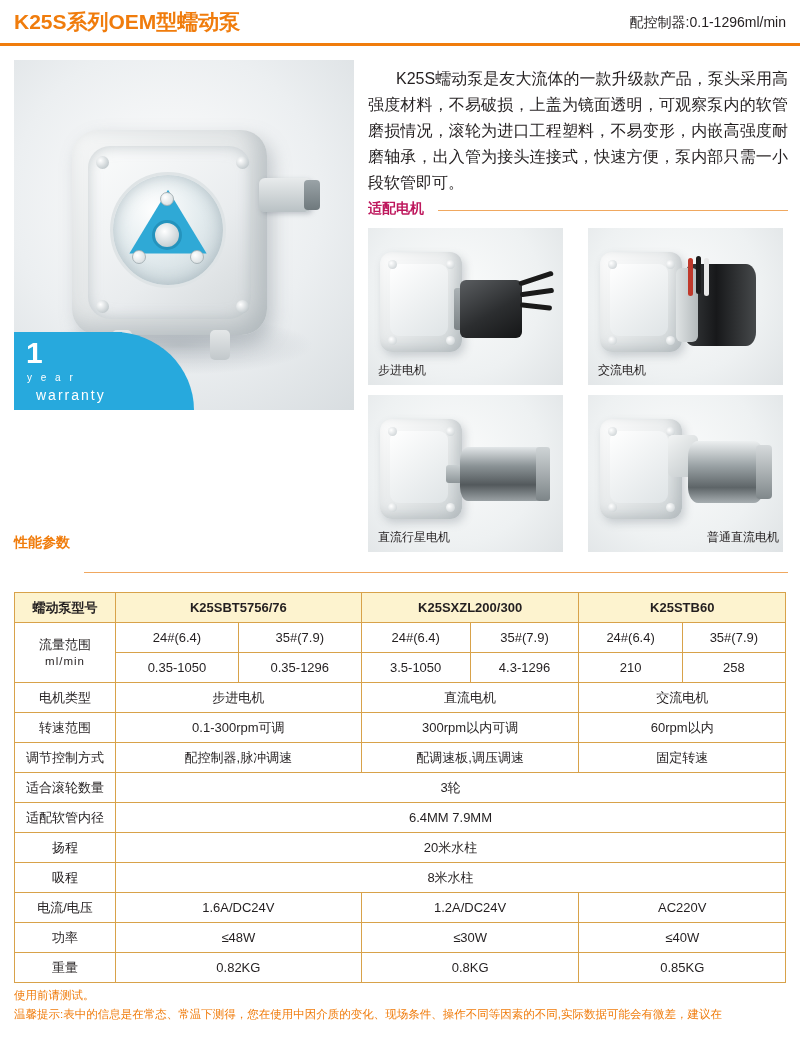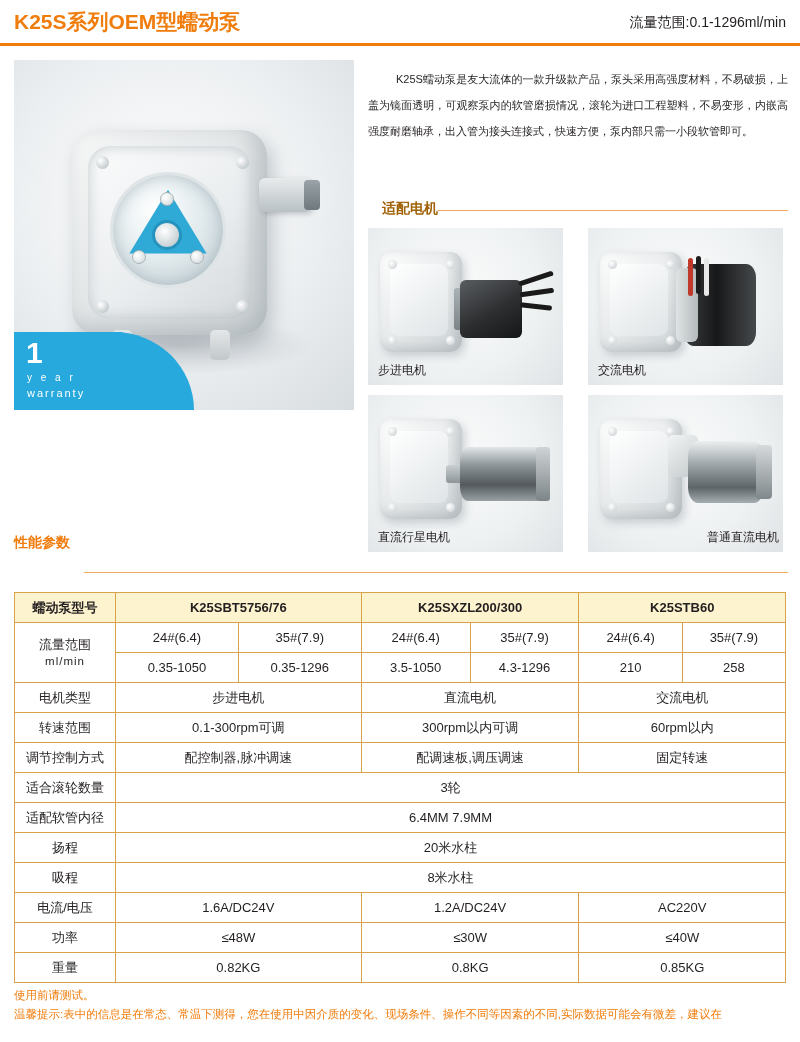--- a/index.html
+++ b/index.html
@@ -106,39 +106,39 @@
     position:absolute; left: 118px; top: 286px; font-size: 11px; color:#9aa4a9; letter-spacing:2px;
   }
   
   .warranty {
     position: absolute; left: 0px; top: 272px; width: 108px; height: 78px;
     background: #27a9dd;
     color: #ffffff;
   }
   .warranty-num { position:absolute; left: 12px; top: 4px; font-size: 30px; font-weight: bold; }
   .warranty-year { position:absolute; left: 13px; top: 40px; font-size: 10px; letter-spacing: 3px; }
-  .warranty-word { position:absolute; left: 13px; top: 55px; font-size: 11px; letter-spacing: 2px; }
+  .warranty-word { position:absolute; left: 22px; top: 55px; font-size: 14px; letter-spacing: 2px; }
   .warranty-curve {
     position:absolute; left: 60px; top: 272px; width: 120px; height: 78px;
     background: #27a9dd;
     border-top-right-radius: 80px 78px;
   }
 
   
   .intro {
     position: absolute; left: 368px; top: 66px; width: 420px;
-    font-size: 11px; line-height: 26px; color: #231f20;
+    font-size: 16px; line-height: 26px; color: #231f20;
     text-align: justify;
   }
   .intro-indent { display:inline-block; width: 28px; }
 
   
   .sec-motor-title {
-    position: absolute; left: 382px; top: 200px;
-    font-size: 14px; color: #a16207; font-weight: bold;
+    position: absolute; left: 368px; top: 200px;
+    font-size: 14px; color: #be185d; font-weight: bold;
   }
   .sec-motor-rule {
     position: absolute; left: 438px; top: 210px; width: 350px; height: 1px;
     background: #f0a860;
   }
 
   
   .motor-card {
     position: absolute; width: 195px; height: 157px;
     background: radial-gradient(circle at 45% 40%, #fafbfb 0%, #eef1f2 60%, #dfe3e5 100%);
@@ -262,21 +262,21 @@
   .footnote {
     position: absolute; left: 14px; top: 986px; width: 772px;
     font-size: 11.5px; line-height: 19px; color: #f07c0c;
   }
 </style>
 </head>
 <body>
 
 <div class="header">
   <div class="header-title">K25S系列OEM型蠕动泵</div>
-  <div class="header-range">流量范围:0.1-1296ml/min</div>
+  <div class="header-range">配控制器:0.1-1296ml/min</div>
 </div>
 <div class="header-divider"></div>
 
 <div class="hero">
   <div class="hero-shadow"></div>
   <div class="pump-body"></div>
   <div class="pump-face"></div>
   <div class="pump-window"></div>
   <div class="rotor"></div>
   <div class="rotor-roller rr1"></div>

